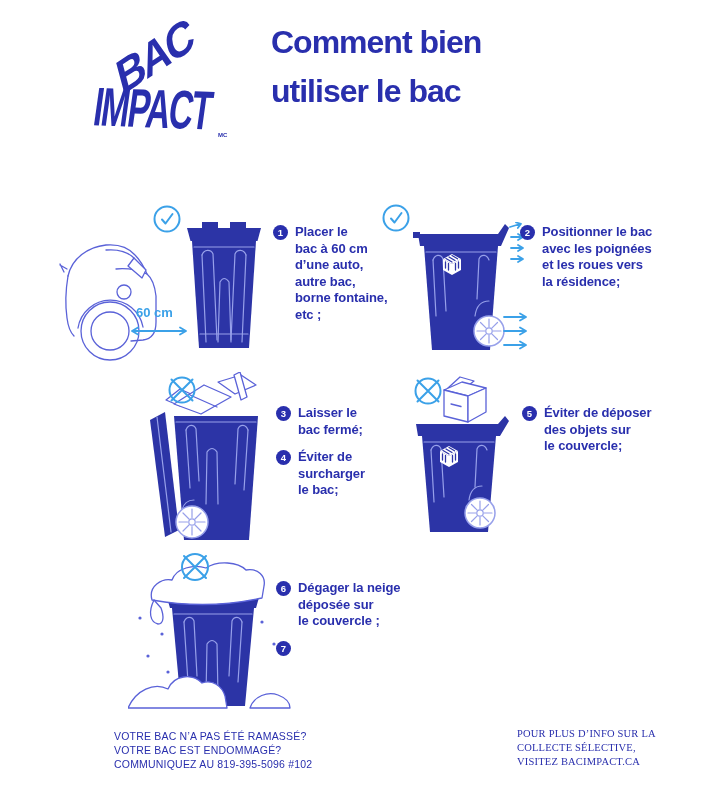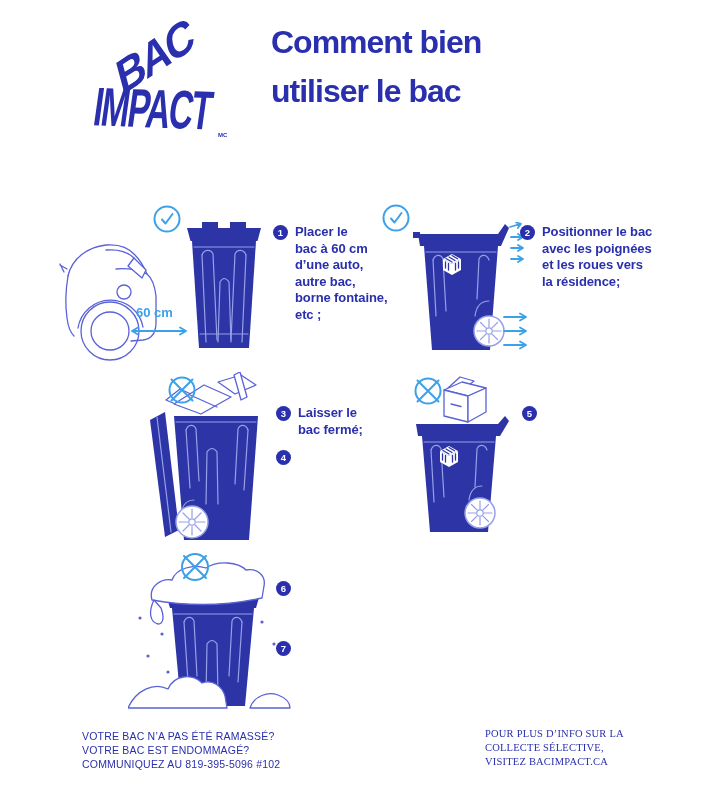--- a/index.html
+++ b/index.html
@@ -35,21 +35,21 @@
     font-size:13px;font-weight:700;line-height:16.5px;color:var(--primary,#292fad);
     white-space:pre-line;letter-spacing:-0.1px;
   }
   
   .dist-label{
     position:absolute;left:136px;top:305px;font-size:13px;font-weight:700;
     color:var(--accent-light,#3ba1e8);
   }
   .foot{
     position:absolute;font-size:10.5px;line-height:14px;font-weight:400;
-    color:var(--primary,#292fad);white-space:pre-line;letter-spacing:0.2px;
+    color:var(--primary,#292fad);white-space:pre-line;letter-spacing:0.2px;margin-left:32px;
   }
   .foot-left{left:82px;top:729px;}
   .foot-right{left:485px;top:727px;font-family:Liberation Serif, serif;}
   
   .abs{position:absolute;}
   .s-bin{fill:var(--bin-fill,#2c34a6);}
   .s-line{stroke:var(--detail-line,#97a0ea);stroke-width:1.2;fill:none;stroke-linecap:round;}
   .s-out{stroke:var(--outline-indigo,#5a62d8);stroke-width:1.3;fill:#fff;stroke-linejoin:round;stroke-linecap:round;}
   .s-outn{stroke:var(--outline-indigo,#5a62d8);stroke-width:1.3;fill:none;stroke-linejoin:round;stroke-linecap:round;}
   .s-acc{stroke:var(--accent-light,#3ba1e8);stroke-width:1.8;fill:none;stroke-linecap:round;stroke-linejoin:round;}
@@ -197,20 +197,23 @@
     <path class="s-acc2" d="M5.5,5.5 L26.5,26.5 M26.5,5.5 L5.5,26.5"></path>
   </svg>
 
   <div class="instr" style="left:276px;top:405px">
     <span class="badge">3</span>
     <span class="itext">Laisser le
 bac fermé;</span>
   </div>
   <div class="instr" style="left:276px;top:449px">
     <span class="badge">4</span>
+    <span class="itext">Éviter de
+surcharger
+le bac;</span>
   </div>
 
   <svg class="abs" style="left:414px;top:376px" width="102" height="158" viewBox="0 0 102 158">
     <g transform="translate(26,0)">
       <path class="s-out" d="M8,12 L20,1 L34,5 L24,13 Z"></path>
       <path class="s-out" d="M4,14 L22,6 L46,12 L28,20 Z"></path>
       <path class="s-out" d="M4,14 L28,20 L28,46 L4,40 Z"></path>
       <path class="s-out" d="M28,20 L46,12 L46,36 L28,46 Z"></path>
       <path class="s-outn" d="M11,28 l10,2.5"></path>
     </g>
@@ -235,20 +238,23 @@
     <circle class="s-white" cx="66" cy="137" r="3.2" style="stroke:var(--detail-line,#97a0ea);stroke-width:1.2"></circle>
   </svg>
 
   <svg class="abs" style="left:412px;top:375px" width="32" height="32" viewBox="0 0 32 32">
     <circle class="s-acc2" cx="16" cy="16" r="12.5"></circle>
     <path class="s-acc2" d="M5.5,5.5 L26.5,26.5 M26.5,5.5 L5.5,26.5"></path>
   </svg>
 
   <div class="instr" style="left:522px;top:405px">
     <span class="badge">5</span>
+    <span class="itext">Éviter de déposer
+des objets sur
+le couvercle;</span>
   </div>
 
   <svg class="abs" style="left:128px;top:556px" width="165" height="155" viewBox="0 0 165 155">
     <g class="s-dot">
       <circle cx="12" cy="62" r="1.6"></circle>
         <circle cx="26" cy="42" r="1.6"></circle>
       <circle cx="34" cy="78" r="1.6"></circle>
         <circle cx="20" cy="100" r="1.6"></circle>
       <circle cx="40" cy="116" r="1.6"></circle>
         <circle cx="36" cy="26" r="1.6"></circle>
@@ -271,20 +277,23 @@
     <path class="s-out" d="M122,152 C126,140 140,135 150,139 C158,142 162,147 162,152 Z"></path>
   </svg>
 
   <svg class="abs" style="left:178px;top:550px" width="34" height="34" viewBox="0 0 34 34">
     <circle class="s-acc2" cx="17" cy="17" r="13"></circle>
     <path class="s-acc2" d="M6,6 L28,28 M28,6 L6,28"></path>
   </svg>
 
   <div class="instr" style="left:276px;top:580px">
     <span class="badge">6</span>
+    <span class="itext">Dégager la neige
+déposée sur
+le couvercle ;</span>
   </div>
   <div class="instr" style="left:276px;top:640px">
     <span class="badge">7</span>
   </div>
 
   <div class="foot foot-left">VOTRE BAC N’A PAS ÉTÉ RAMASSÉ?
 VOTRE BAC EST ENDOMMAGÉ?
 COMMUNIQUEZ AU 819-395-5096 #102</div>
   <div class="foot foot-right">POUR PLUS D’INFO SUR LA
 COLLECTE SÉLECTIVE,

